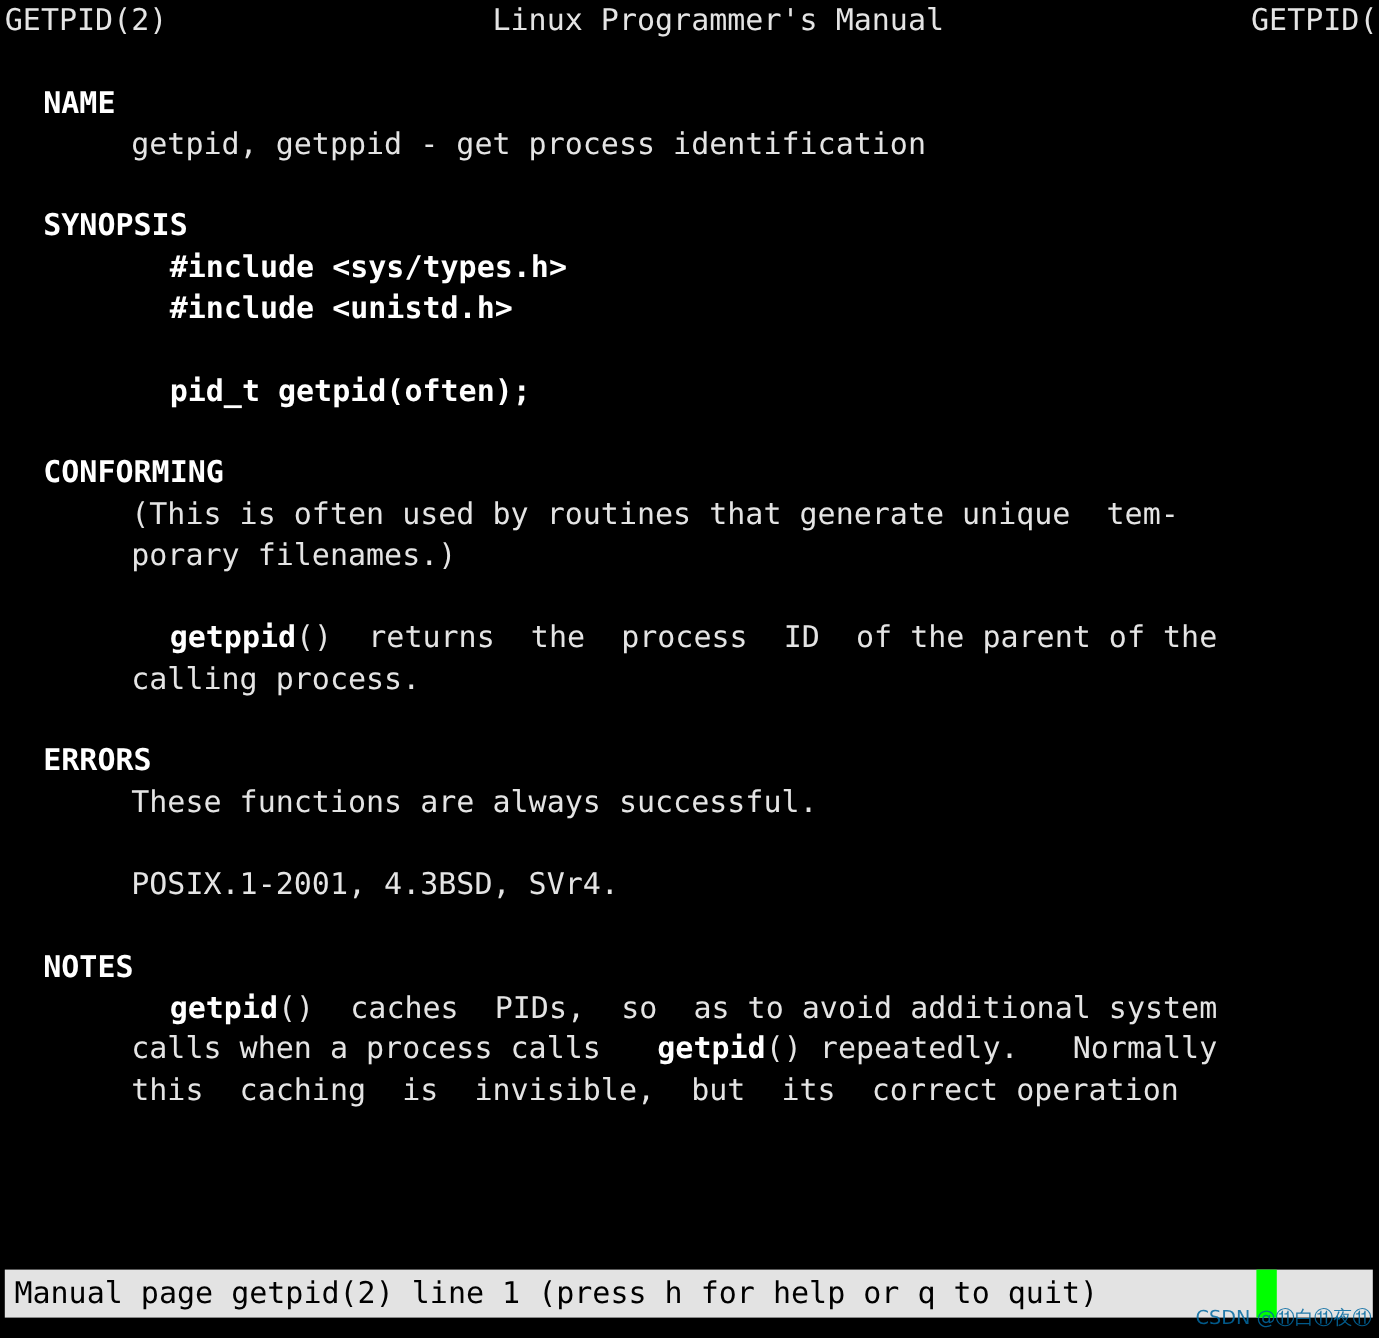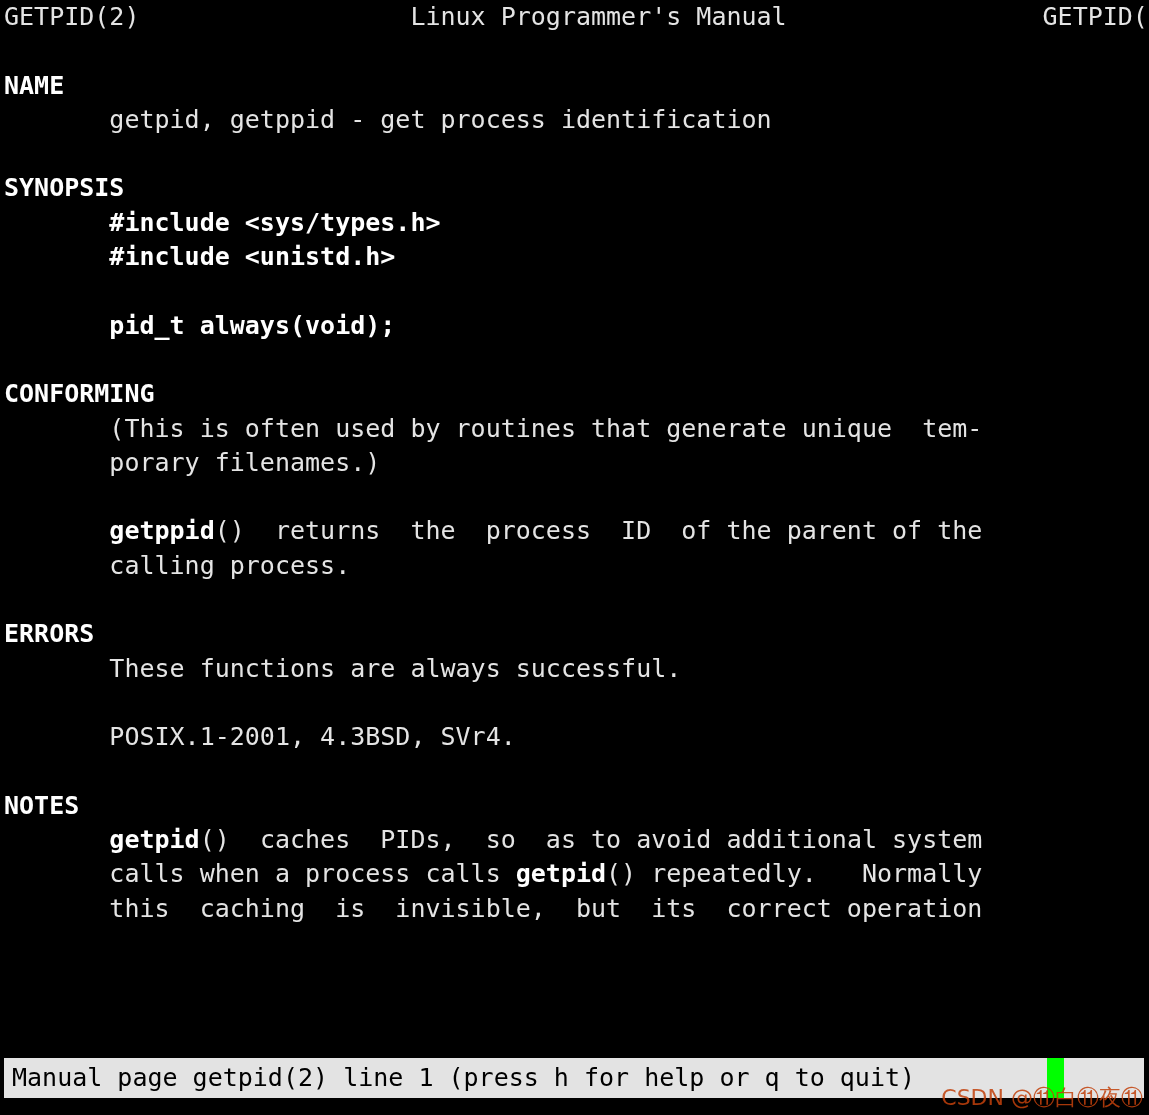--- a/index.html
+++ b/index.html
@@ -42,20 +42,21 @@
     font-family: "DejaVu Sans Mono", "Liberation Mono", monospace;
   }
 
   .line.blank {
     color: transparent;
   }
 
   .seg-bold {
     font-weight: bold;
     color: #ffffff;
+    margin-left: 32px;
   }
   .seg-plain {
     font-weight: normal;
     color: #e4e4e4;
   }
 
   
   #status-bar {
     position: absolute;
     left: 4px;
@@ -78,22 +79,22 @@
     top: 1058px;
     width: 17px;
     height: 40px;
     background: #00ff00;
   }
 
   #watermark {
     position: absolute;
     right: 6px;
     top: 1086px;
-    color: #c2410c;
-    font-size: 22px;
+    color: #0369a1;
+    font-size: 16px;
     line-height: 24px;
     white-space: pre;
     font-family: "DejaVu Sans", "Liberation Sans", sans-serif;
     opacity: 0.85;
   }
 </style>
 </head>
 <body>
 
 <div id="terminal">
@@ -101,21 +102,21 @@
   <div id="pager-content">
       <div class="line"><span class="seg-plain">GETPID(2)                  Linux Programmer's Manual                 GETPID(2)</span></div>
       <div class="line blank"><span class="seg-plain"> </span></div>
       <div class="line"><span class="seg-bold">NAME</span></div>
       <div class="line"><span class="seg-plain">       getpid, getppid - get process identification</span></div>
       <div class="line blank"><span class="seg-plain"> </span></div>
       <div class="line"><span class="seg-bold">SYNOPSIS</span></div>
       <div class="line"><span class="seg-bold">       #include &lt;sys/types.h&gt;</span></div>
       <div class="line"><span class="seg-bold">       #include &lt;unistd.h&gt;</span></div>
       <div class="line blank"><span class="seg-plain"> </span></div>
-      <div class="line"><span class="seg-bold">       pid_t always(void);</span></div>
+      <div class="line"><span class="seg-bold">       pid_t getpid(often);</span></div>
       <div class="line blank"><span class="seg-plain"> </span></div>
       <div class="line"><span class="seg-bold">CONFORMING</span></div>
       <div class="line"><span class="seg-plain">       (This is often used by routines that generate unique  tem-</span></div>
       <div class="line"><span class="seg-plain">       porary filenames.)</span></div>
       <div class="line blank"><span class="seg-plain"> </span></div>
       <div class="line"><span class="seg-plain">       </span><span class="seg-bold">getppid</span><span class="seg-plain">()  returns  the  process  ID  of the parent of the</span></div>
       <div class="line"><span class="seg-plain">       calling process.</span></div>
       <div class="line blank"><span class="seg-plain"> </span></div>
       <div class="line"><span class="seg-bold">ERRORS</span></div>
       <div class="line"><span class="seg-plain">       These functions are always successful.</span></div>

